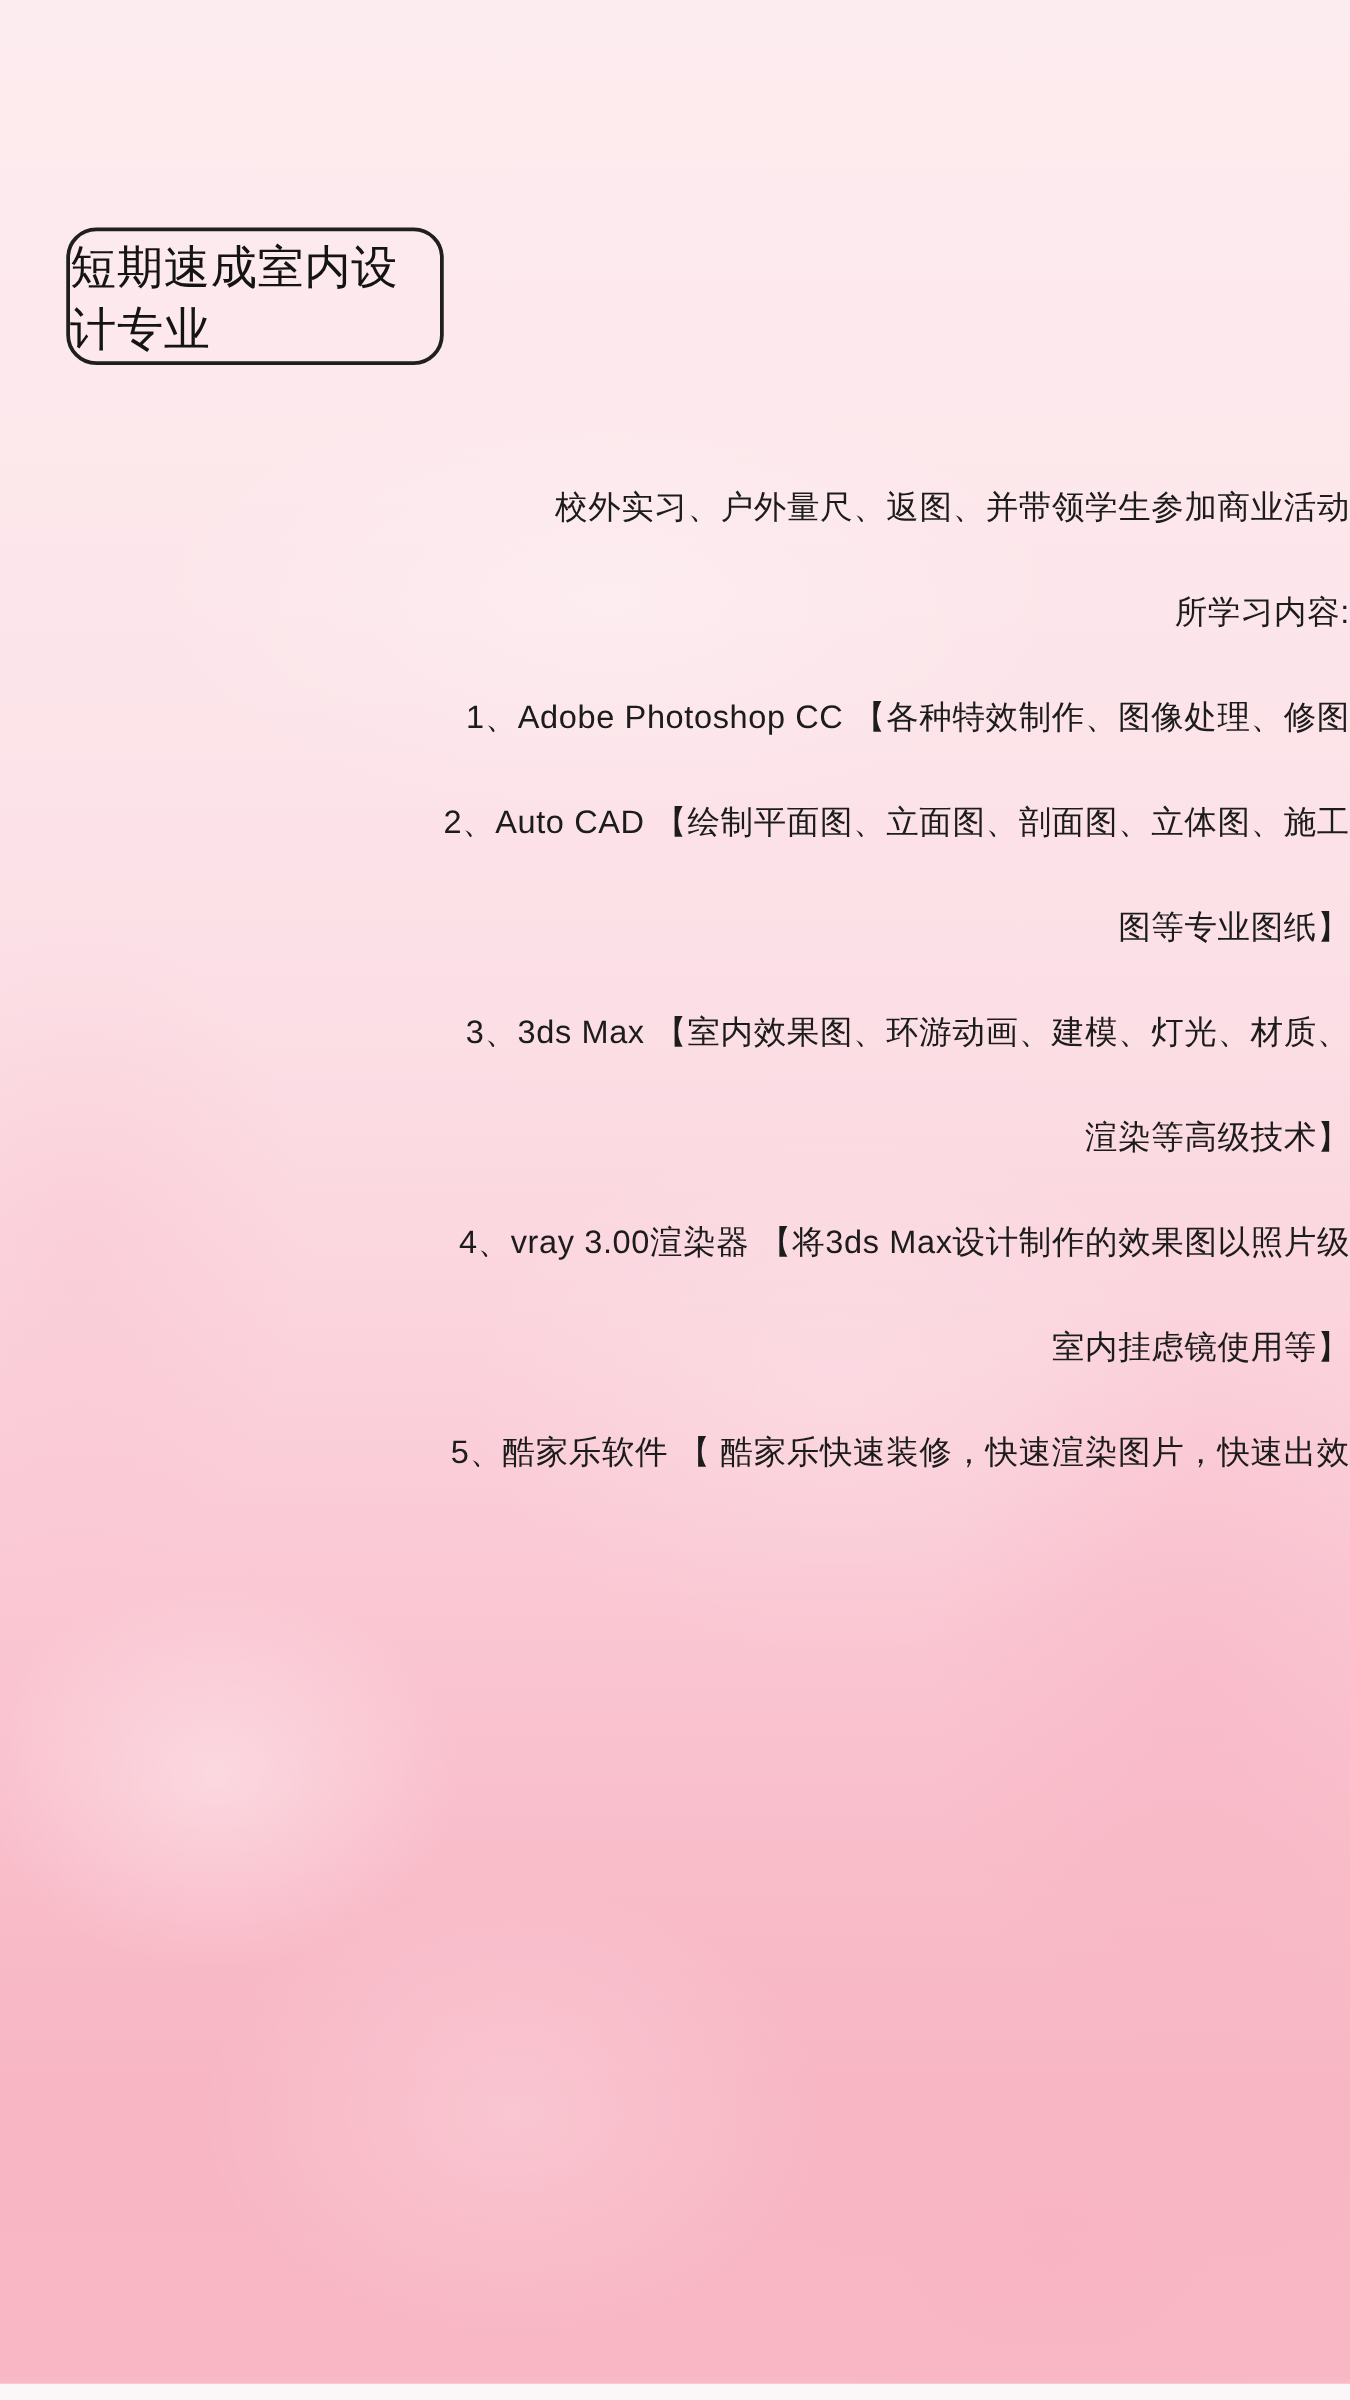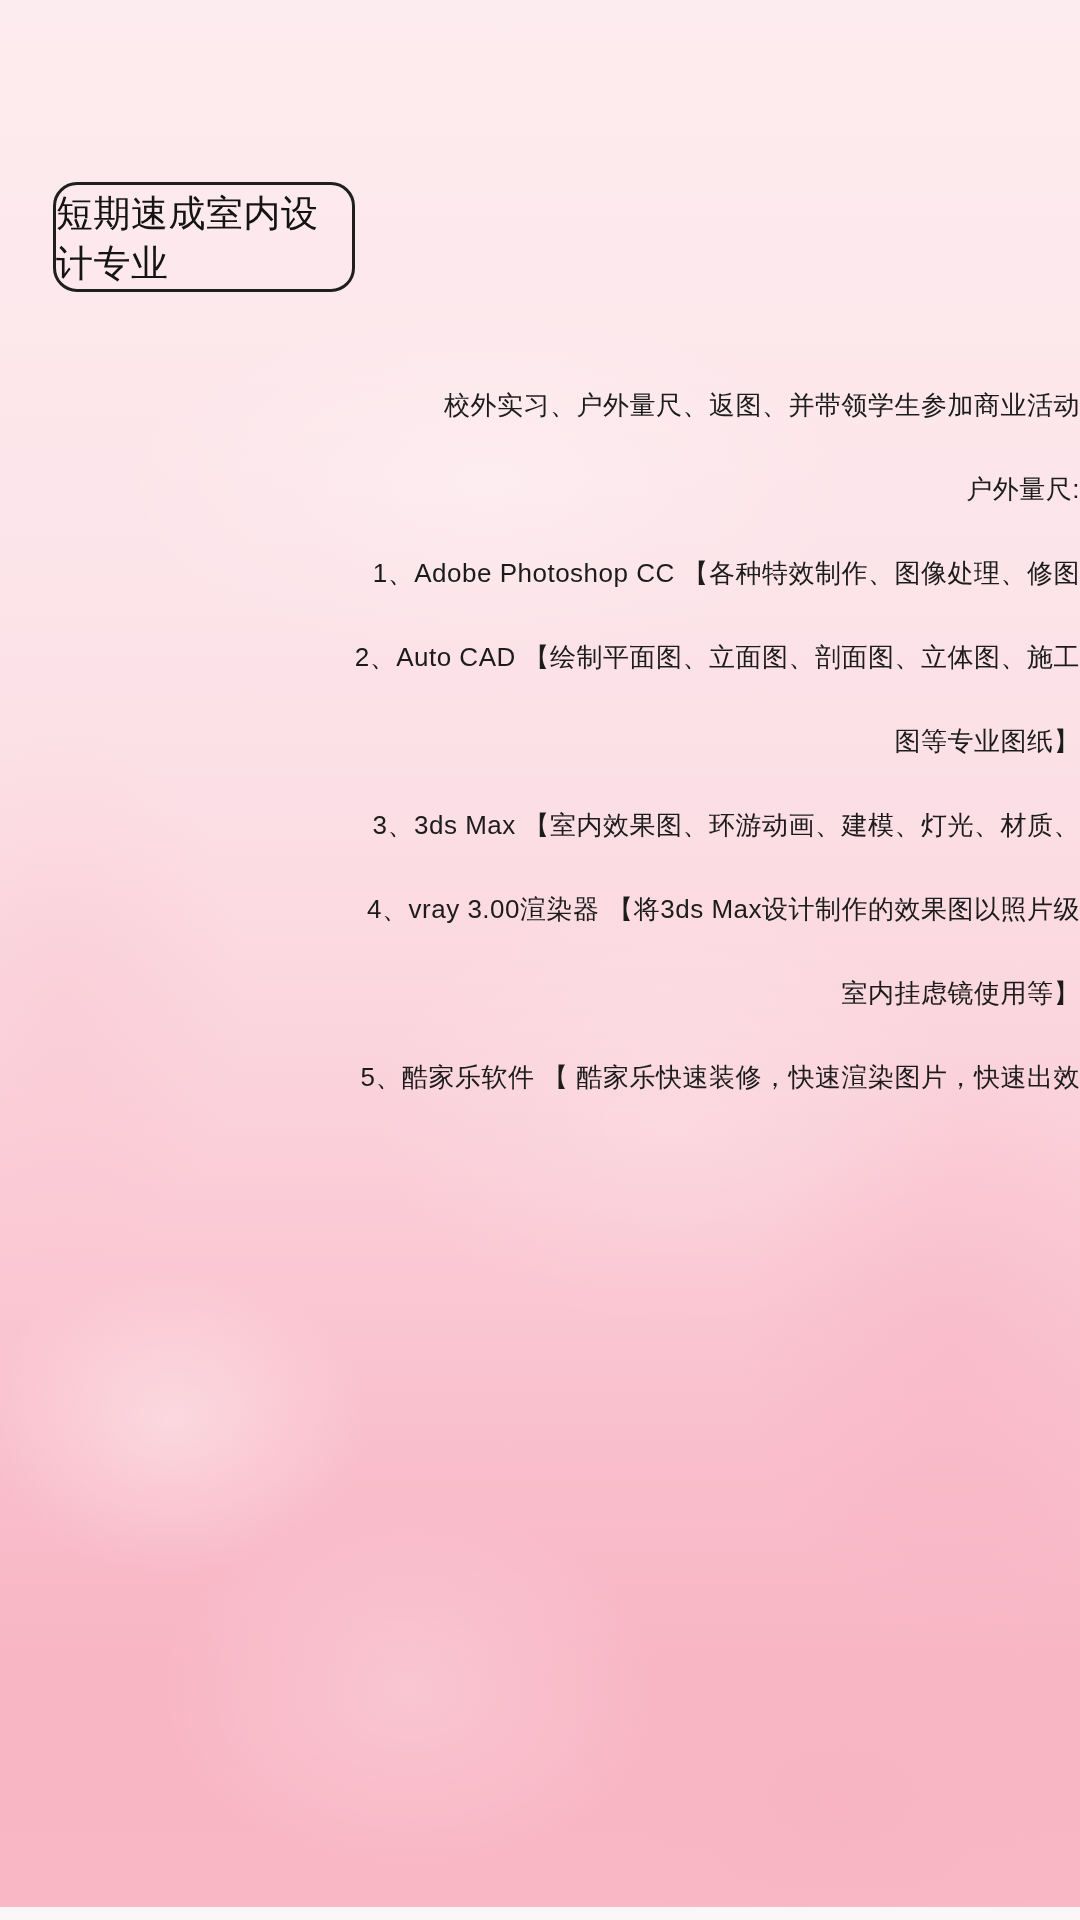--- a/index.html
+++ b/index.html
@@ -87,25 +87,26 @@
 <body>
 
 <div class="page">
 
   <div class="title-box">
     <span>短期速成室内设计专业</span>
   </div>
 
   <div class="body-text">
     <div class="body-line">校外实习、户外量尺、返图、并带领学生参加商业活动</div>
-    <div class="body-line">户外量尺:</div>
+    <div class="body-line">所学习内容:</div>
     <div class="body-line">1、Adobe  Photoshop CC 【各种特效制作、图像处理、修图</div>
     <div class="body-line">2、Auto CAD 【绘制平面图、立面图、剖面图、立体图、施工</div>
     <div class="body-line">图等专业图纸】</div>
     <div class="body-line">3、3ds Max  【室内效果图、环游动画、建模、灯光、材质、</div>
+    <div class="body-line">渲染等高级技术】</div>
     <div class="body-line">4、vray 3.00渲染器 【将3ds Max设计制作的效果图以照片级</div>
     <div class="body-line">室内挂虑镜使用等】</div>
     <div class="body-line">5、酷家乐软件 【 酷家乐快速装修，快速渲染图片，快速出效</div>
   </div>
 
   <div class="bottom-strip"></div>
 
 </div>
 
 </body></html>

